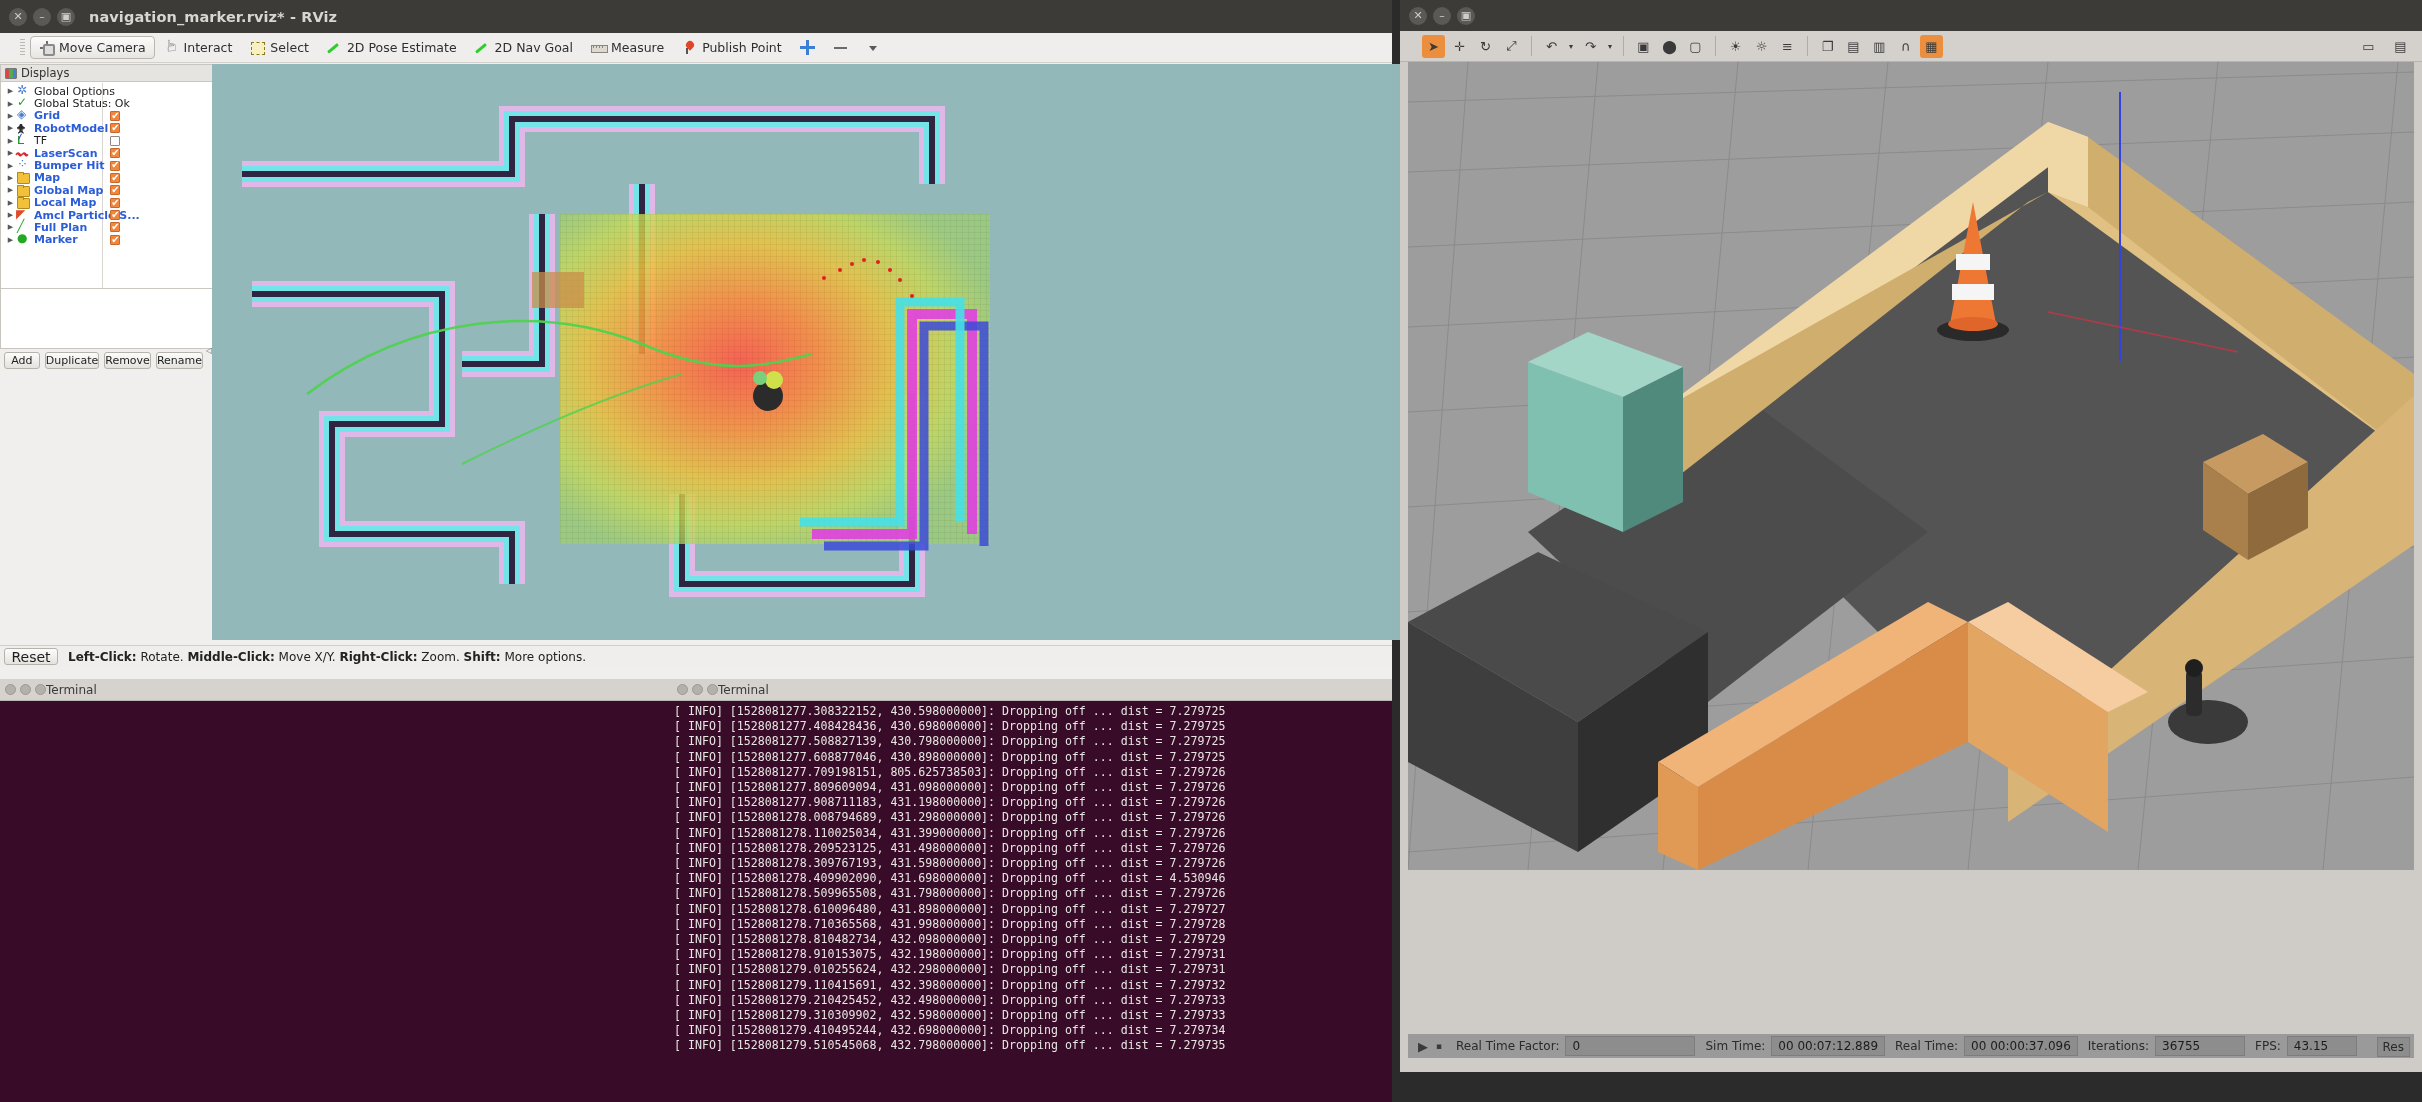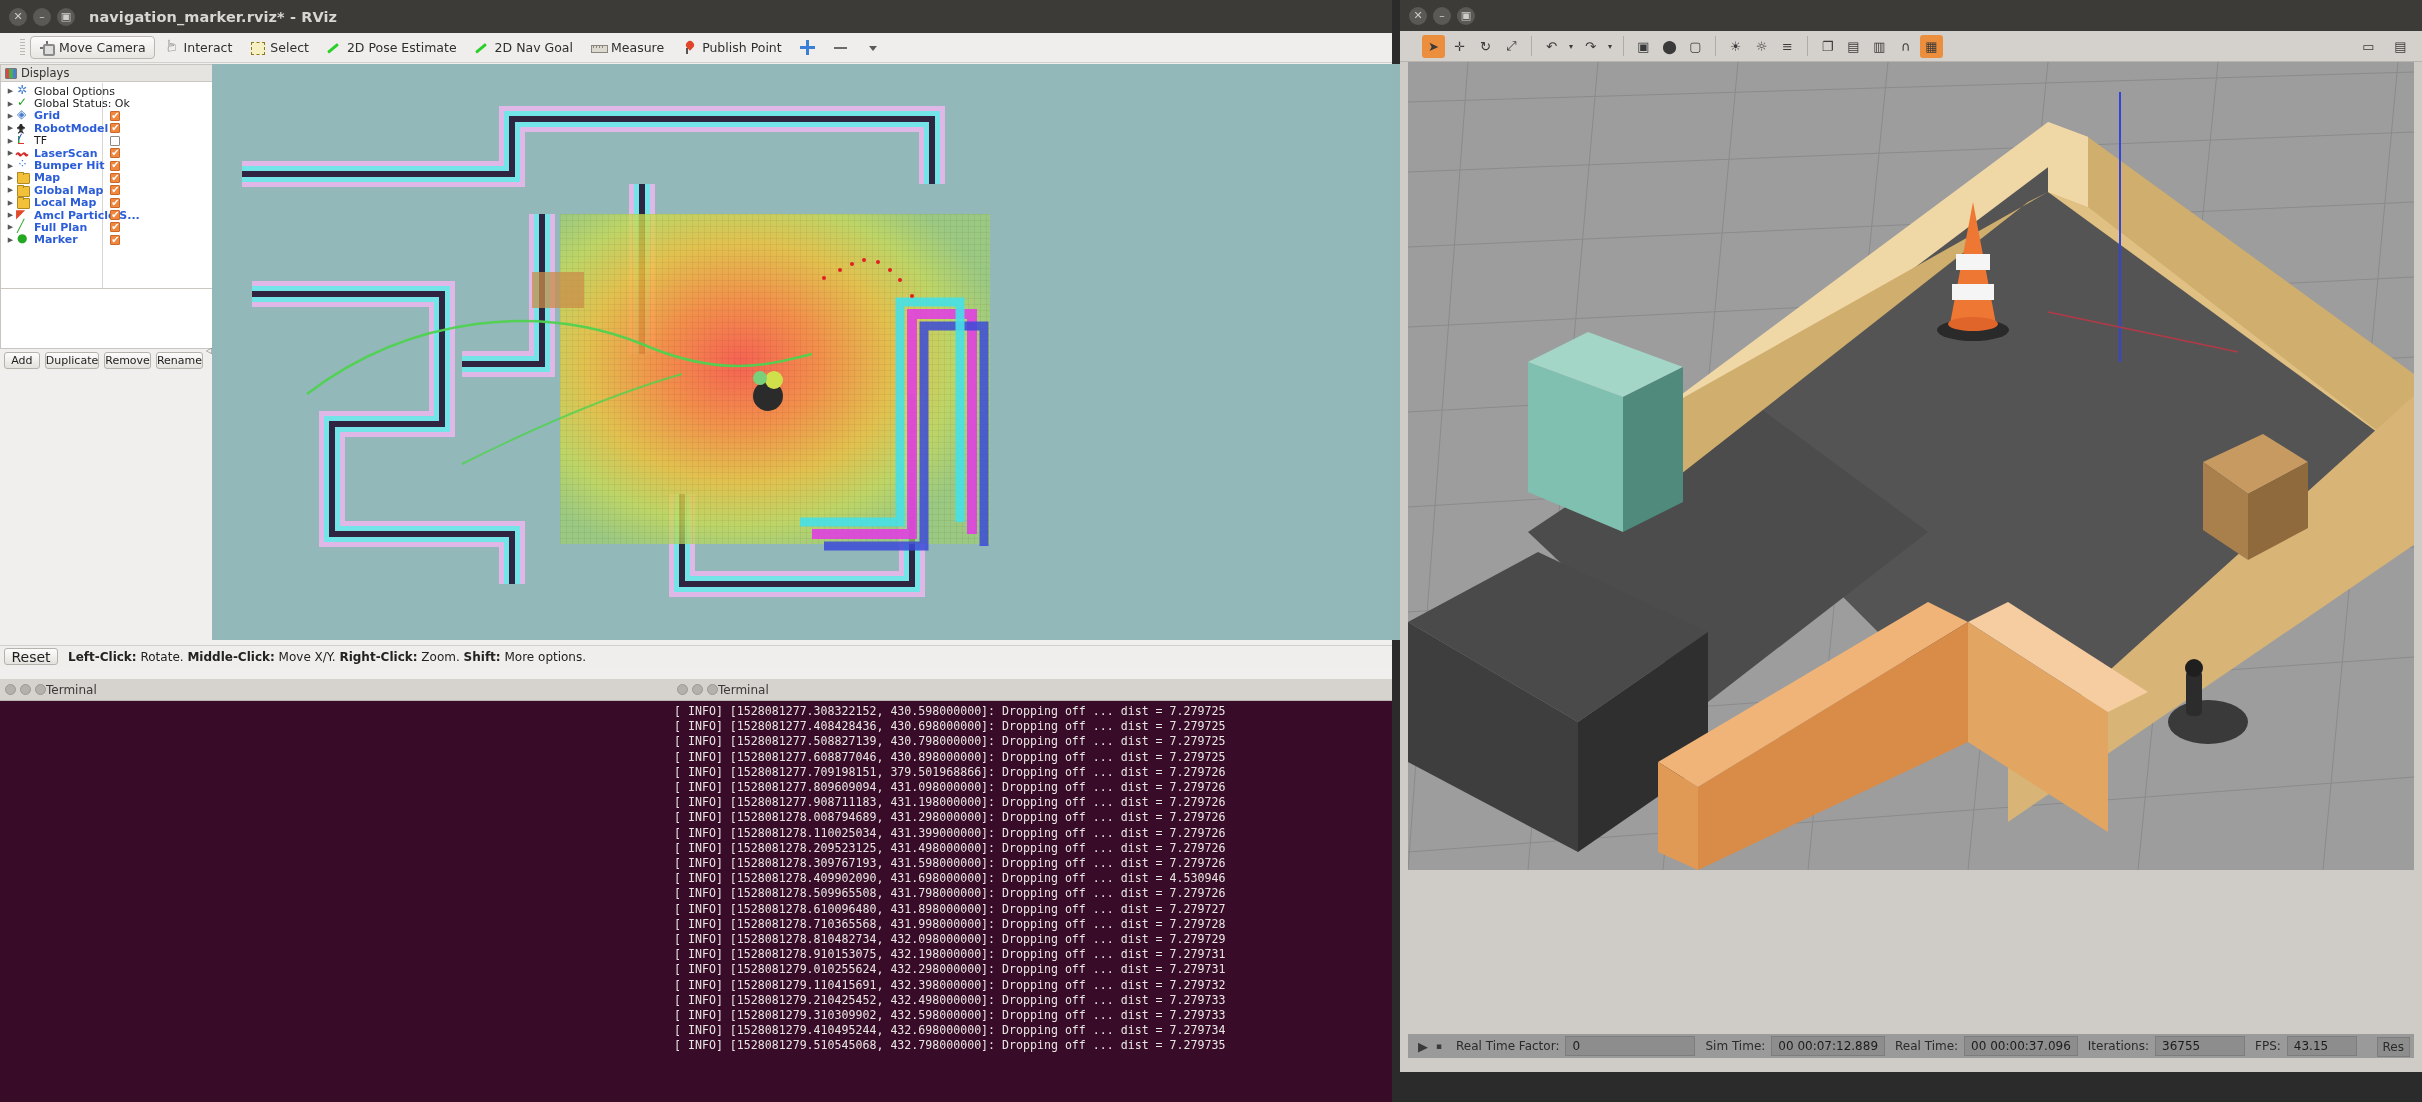--- a/index.html
+++ b/index.html
@@ -549,21 +549,21 @@
         <div class="tdot"></div>
         <div class="tdot"></div>
         <div class="tdot"></div>
       </div>
       <div class="term-title">Terminal</div>
     </div>
     <div class="term-body small"><span>[ INFO] [1528081277.308322152, 430.598000000]: Dropping off ... dist = 7.279725</span>
 <span>[ INFO] [1528081277.408428436, 430.698000000]: Dropping off ... dist = 7.279725</span>
 <span>[ INFO] [1528081277.508827139, 430.798000000]: Dropping off ... dist = 7.279725</span>
 <span>[ INFO] [1528081277.608877046, 430.898000000]: Dropping off ... dist = 7.279725</span>
-<span>[ INFO] [1528081277.709198151, 379.501968866]: Dropping off ... dist = 7.279726</span>
+<span>[ INFO] [1528081277.709198151, 805.625738503]: Dropping off ... dist = 7.279726</span>
 <span>[ INFO] [1528081277.809609094, 431.098000000]: Dropping off ... dist = 7.279726</span>
 <span>[ INFO] [1528081277.908711183, 431.198000000]: Dropping off ... dist = 7.279726</span>
 <span>[ INFO] [1528081278.008794689, 431.298000000]: Dropping off ... dist = 7.279726</span>
 <span>[ INFO] [1528081278.110025034, 431.399000000]: Dropping off ... dist = 7.279726</span>
 <span>[ INFO] [1528081278.209523125, 431.498000000]: Dropping off ... dist = 7.279726</span>
 <span>[ INFO] [1528081278.309767193, 431.598000000]: Dropping off ... dist = 7.279726</span>
 <span>[ INFO] [1528081278.409902090, 431.698000000]: Dropping off ... dist = 4.530946</span>
 <span>[ INFO] [1528081278.509965508, 431.798000000]: Dropping off ... dist = 7.279726</span>
 <span>[ INFO] [1528081278.610096480, 431.898000000]: Dropping off ... dist = 7.279727</span>
 <span>[ INFO] [1528081278.710365568, 431.998000000]: Dropping off ... dist = 7.279728</span>

